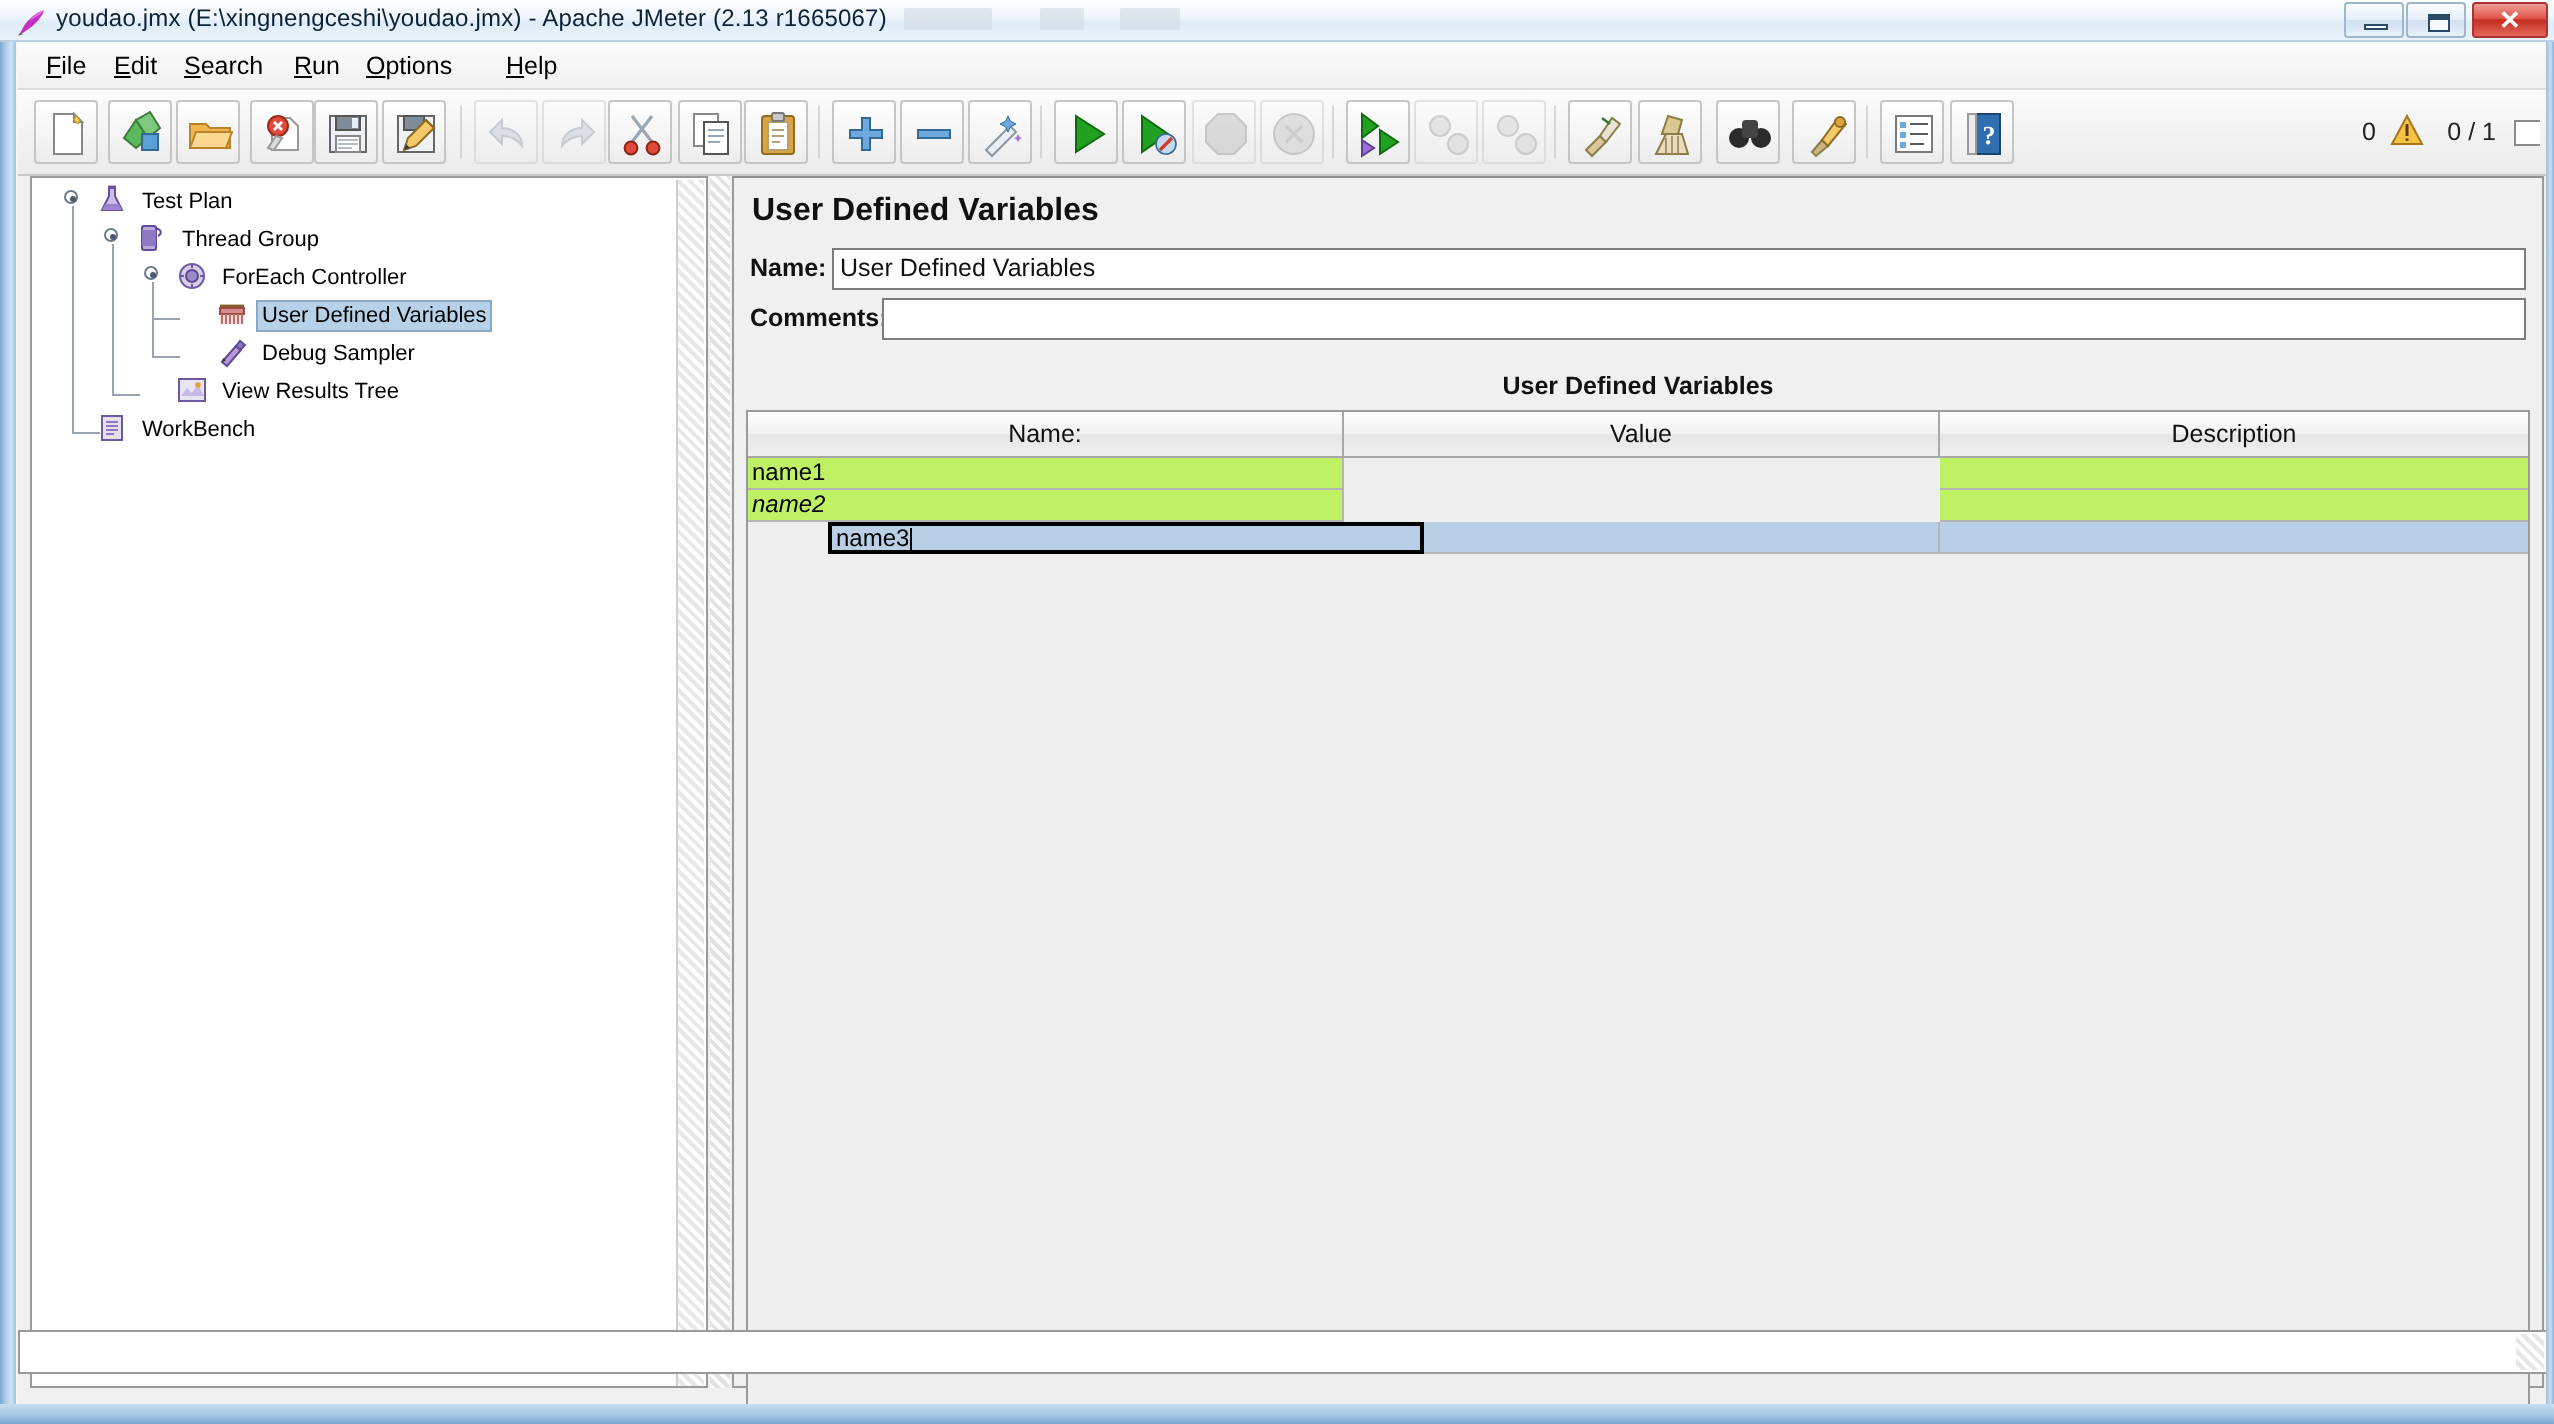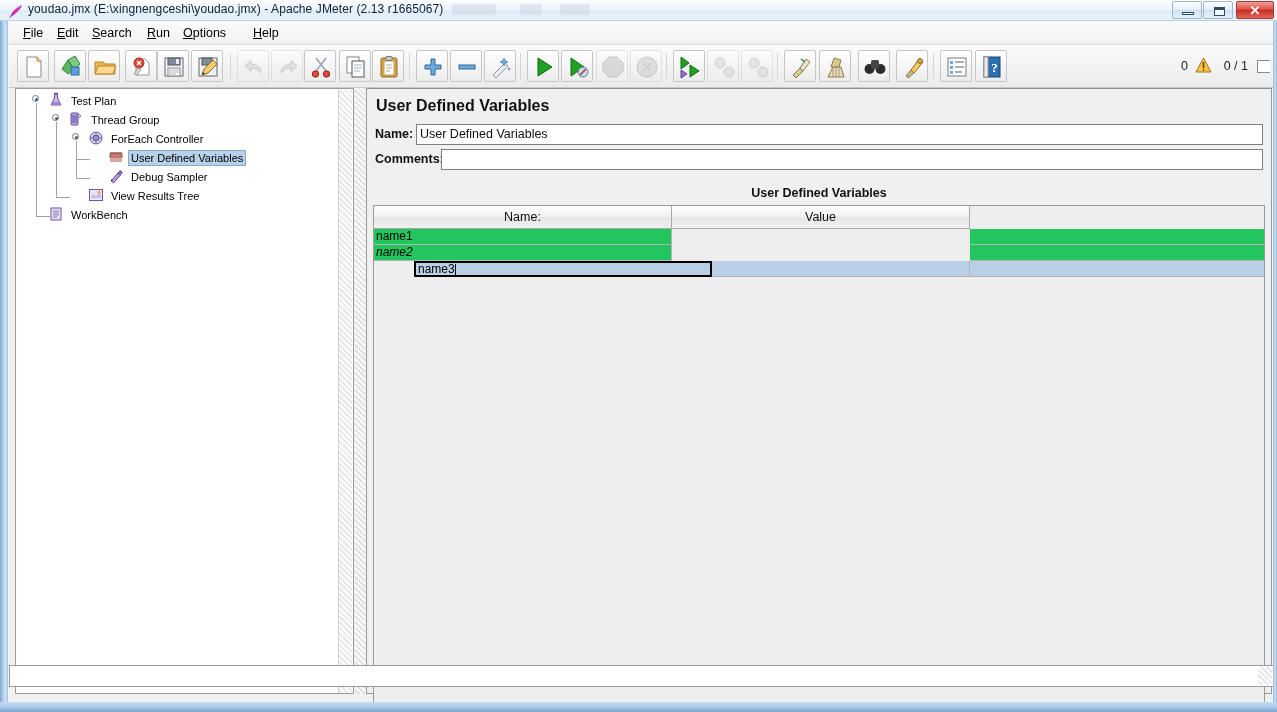--- a/index.html
+++ b/index.html
@@ -244,21 +244,21 @@
     background: linear-gradient(180deg,#fdfdfd 0%, #f2f2f2 48%, #e6e6e6 52%, #efefef 100%);
     border-right: 1px solid #a8a8a8;
     border-bottom: 1px solid #a8a8a8;
     font-size: 12.5px; color: #111;
     text-align: center; line-height: 22px;
     cursor: default;
   }
   .trow { position: absolute; left: 0; width: 890px; height: 16px; }
   .tcell {
     position: absolute; top: 0; height: 16px;
-    background: #22c55e;
+    background: #bef264;
     border-right: 1px solid #b4b4b4;
     border-bottom: 1px solid #b4b4b4;
     font-size: 12px; color: #000;
     padding: 0 2px; line-height: 15px;
     overflow: hidden; white-space: nowrap;
   }
   .trow.selected .tcell { background: #b8cfe5; }
   .tcell.editing {
     background: #ffffff;
     border: 2px solid #000;
@@ -678,20 +678,21 @@
           <span class="field-label">Comments:</span>
           <div class="field-input" style="left:66px; width:822px; border-color:#7d7d7d;"></div>
         </div>
 
         <div id="udv-subtitle">User Defined Variables</div>
 
         <div id="var-table">
           <div id="thead">
             <div class="th" style="left:0px; width:298px;">Name:</div>
             <div class="th" style="left:298px; width:298px;">Value</div>
+            <div class="th" style="left:596px; width:294px; border-right:none;">Description</div>
           </div>
 
           <div class="trow" style="top:23px;">
             <div class="tcell" style="left:0px; width:298px;">name1</div>
             <div class="tcell" style="left:596px; width:294px; border-right:none;"></div>
           </div>
 
           <div class="trow" style="top:39px;font-style:italic;">
             <div class="tcell" style="left:0px; width:298px;">name2</div>
             <div class="tcell" style="left:596px; width:294px; border-right:none;"></div>

